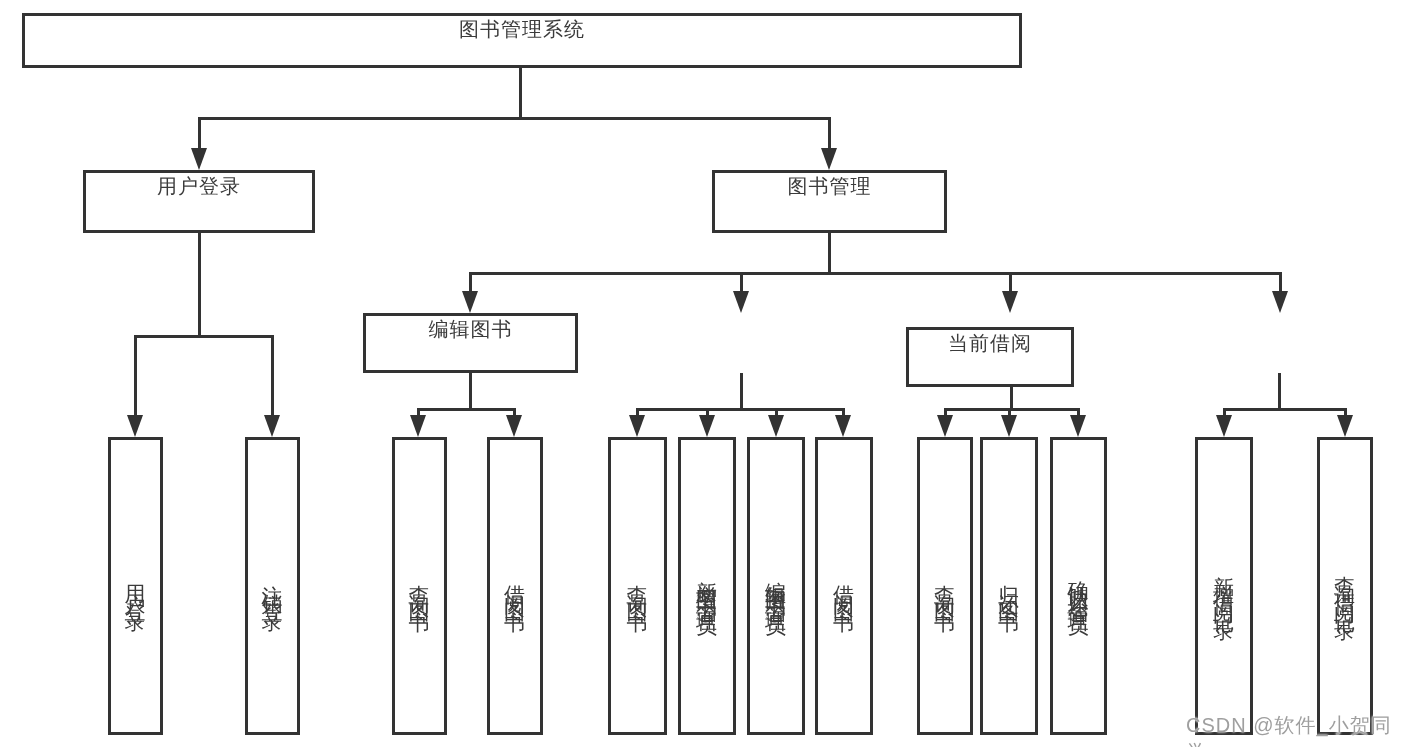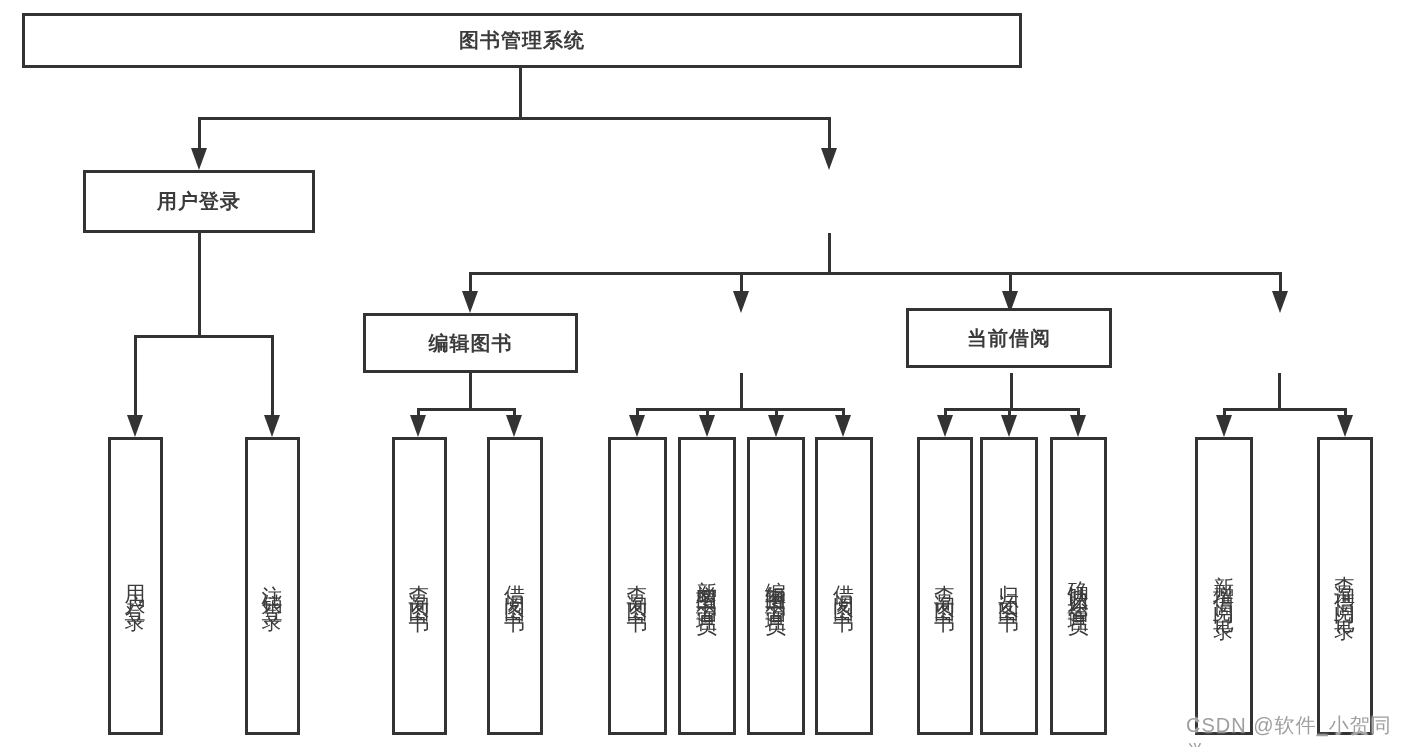--- a/index.html
+++ b/index.html
@@ -3,22 +3,22 @@
 <meta charset="utf-8">
 <style>
   html,body{margin:0;padding:0;background:#ffffff;}
   .stage{
     position:relative;width:1405px;height:747px;background:#ffffff;overflow:hidden;
     font-family:"Liberation Sans","DejaVu Sans",sans-serif;color:#3b3b3b;
   }
   
   .hbox{
     position:absolute;box-sizing:border-box;background:#ffffff;
-    border:3px solid #333333;display:flex;align-items:center;justify-content:center;
-    font-size:20px;letter-spacing:1px;z-index:2;font-weight:bold;
+    border:3px solid #333333;display:flex;align-items:flex-start;justify-content:center;
+    font-size:20px;letter-spacing:1px;z-index:2;
   }
   .vbox{
     position:absolute;box-sizing:border-box;background:#ffffff;
     border:3px solid #333333;display:flex;align-items:center;justify-content:center;
     top:437px;height:298px;font-size:21px;z-index:2;
   }
   .vbox span{
     writing-mode:vertical-rl;text-orientation:mixed;letter-spacing:9px;line-height:1;
   }
   .vbox.tight span{letter-spacing:5px;}
@@ -49,20 +49,23 @@
   <div class="vl" style="left:519px;top:68px;height:49px;"></div>
   <div class="hl" style="left:198px;top:117px;width:633px;"></div>
   <div class="vl" style="left:198px;top:117px;height:34px;"></div>
   <div class="arrow" style="left:191px;top:148px;"></div>
   <div class="vl" style="left:828px;top:117px;height:34px;"></div>
   <div class="arrow" style="left:821px;top:148px;"></div>
 
   <div class="hbox" style="left:83px;top:170px;width:232px;height:63px;">
     <span>用户登录</span>
   </div>
+  <div class="hbox" style="left:712px;top:170px;width:235px;height:63px;">
+    <span>图书管理</span>
+  </div>
 
   <div class="vl" style="left:198px;top:233px;height:104px;"></div>
   <div class="hl" style="left:134px;top:335px;width:140px;"></div>
   <div class="vl" style="left:134px;top:335px;height:82px;"></div>
   <div class="arrow" style="left:127px;top:415px;"></div>
   <div class="vl" style="left:271px;top:335px;height:82px;"></div>
   <div class="arrow" style="left:264px;top:415px;"></div>
 
   <div class="vl" style="left:828px;top:233px;height:41px;"></div>
   <div class="hl" style="left:469px;top:272px;width:813px;"></div>
@@ -71,21 +74,21 @@
   <div class="vl" style="left:740px;top:272px;height:21px;"></div>
   <div class="arrow" style="left:733px;top:291px;"></div>
   <div class="vl" style="left:1009px;top:272px;height:21px;"></div>
   <div class="arrow" style="left:1002px;top:291px;"></div>
   <div class="vl" style="left:1279px;top:272px;height:21px;"></div>
   <div class="arrow" style="left:1272px;top:291px;"></div>
 
   <div class="hbox" style="left:363px;top:313px;width:215px;height:60px;">
     <span>编辑图书</span>
   </div>
-  <div class="hbox" style="left:906px;top:308px;width:206px;height:60px;">
+  <div class="hbox" style="left:906px;top:327px;width:168px;height:60px;">
     <span>当前借阅</span>
   </div>
 
   <div class="vl" style="left:469px;top:373px;height:37px;"></div>
   <div class="hl" style="left:417px;top:408px;width:99px;"></div>
   <div class="vl" style="left:417px;top:408px;height:10px;"></div>
   <div class="arrow" style="left:410px;top:415px;"></div>
   <div class="vl" style="left:513px;top:408px;height:10px;"></div>
   <div class="arrow" style="left:506px;top:415px;"></div>
 

